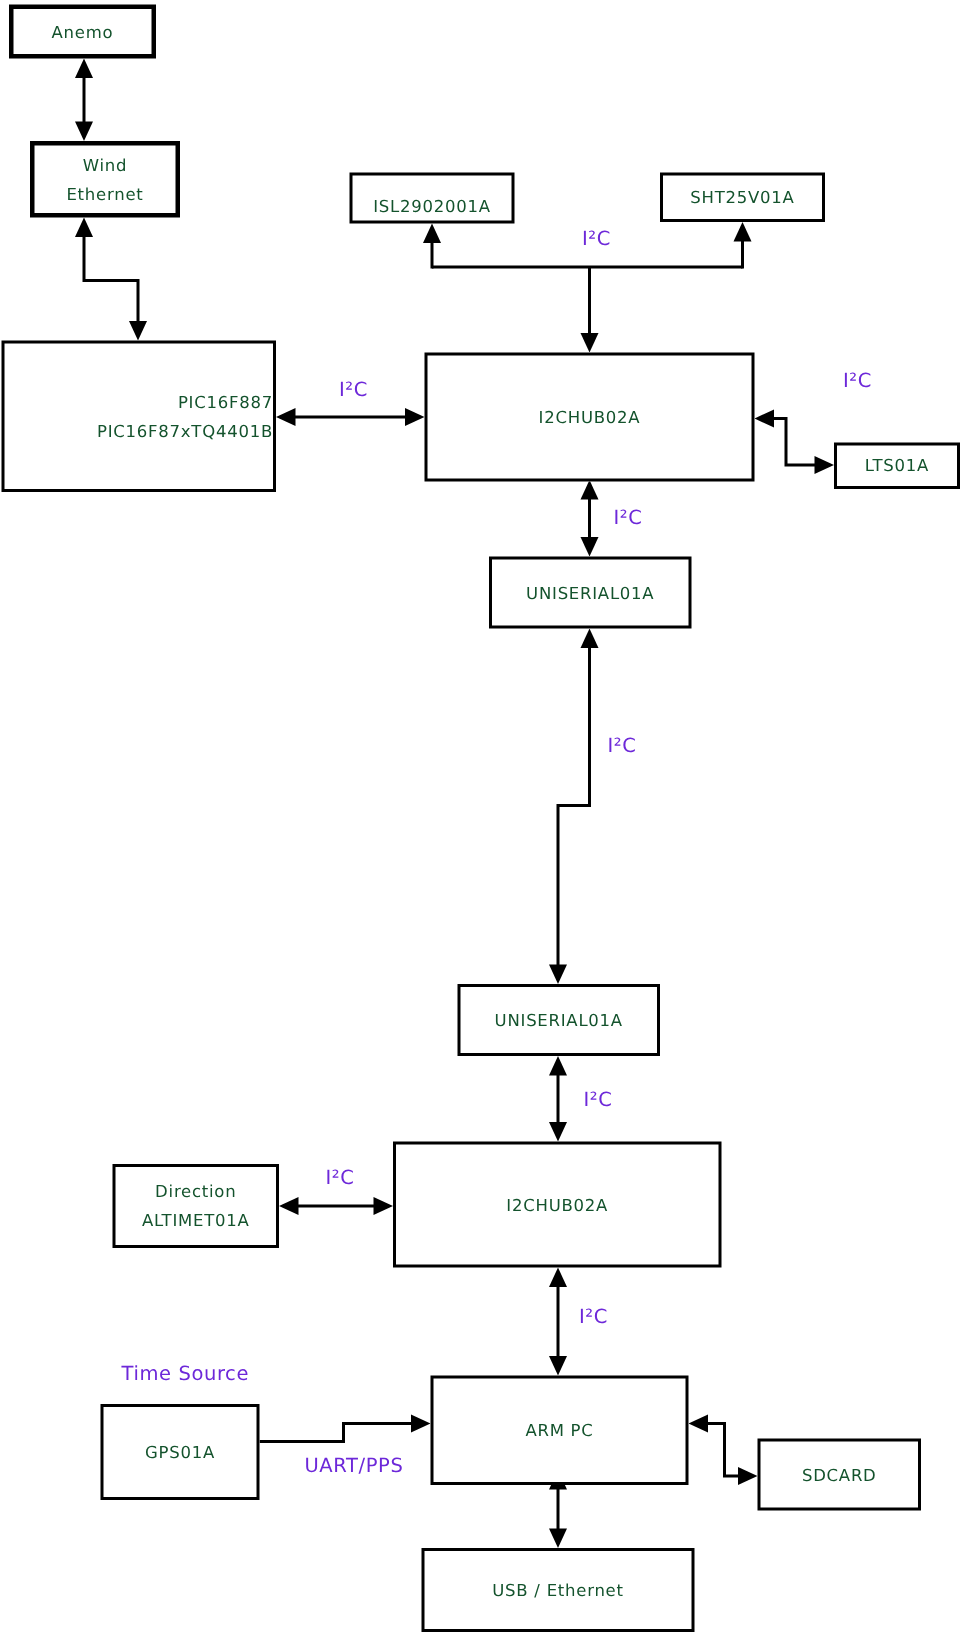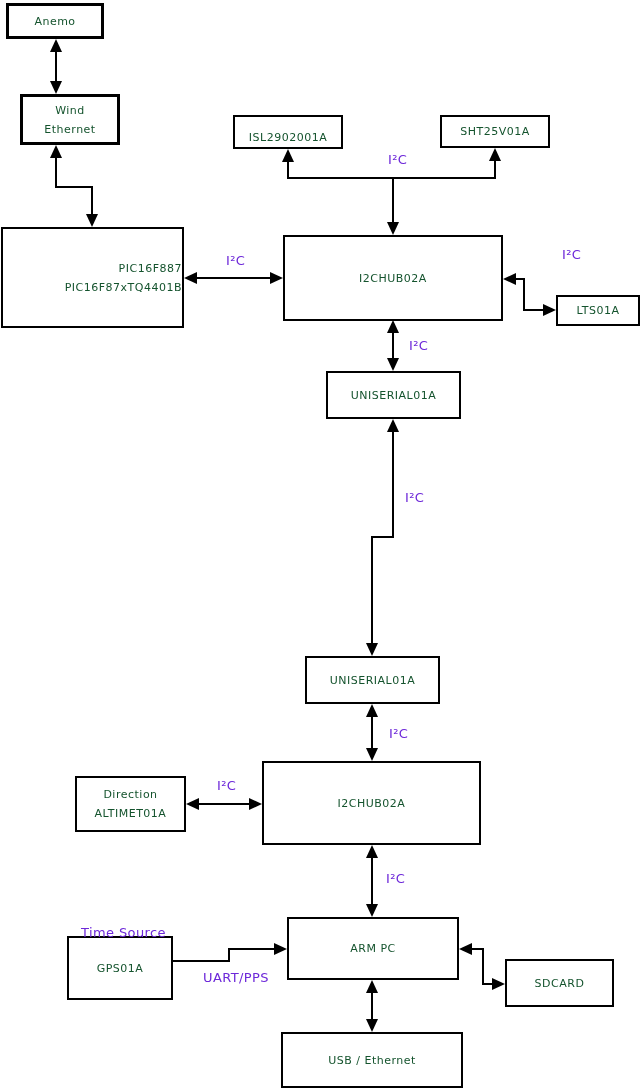--- a/index.html
+++ b/index.html
@@ -190,21 +190,21 @@
 
   <div class="box b25" style="left:75px; top:776px; width:111px; height:56px;">
     <span>Direction</span>
     <span>ALTIMET01A</span>
   </div>
 
   <div class="box b25" style="left:67px; top:936px; width:106px; height:64px;">
     <span>GPS01A</span>
   </div>
 
-  <div class="box b25" style="left:287px; top:917px; width:172px; height:63px;">
+  <div class="box b25" style="left:287px; top:917px; width:172px; height:73px;">
     <span>ARM PC</span>
   </div>
 
   <div class="box" style="left:505px; top:959px; width:109px; height:48px;">
     <span>SDCARD</span>
   </div>
 
   <div class="box b25" style="left:281px; top:1032px; width:182px; height:56px;">
     <span>USB / Ethernet</span>
   </div>
@@ -218,17 +218,17 @@
   <div class="lbl" style="left:409px; top:339px;">I²C</div>
 
   <div class="lbl" style="left:405px; top:491px;">I²C</div>
 
   <div class="lbl" style="left:389px; top:727px;">I²C</div>
 
   <div class="lbl" style="left:217px; top:779px;">I²C</div>
 
   <div class="lbl" style="left:386px; top:872px;">I²C</div>
 
-  <div class="lbl" style="left:81px; top:910px;margin-top:16px;">Time Source</div>
+  <div class="lbl" style="left:81px; top:910px;">Time Source</div>
 
   <div class="lbl" style="left:191px; top:971px;margin-left:12px;">UART/PPS</div>
 
 </div>
 
 </body></html>

